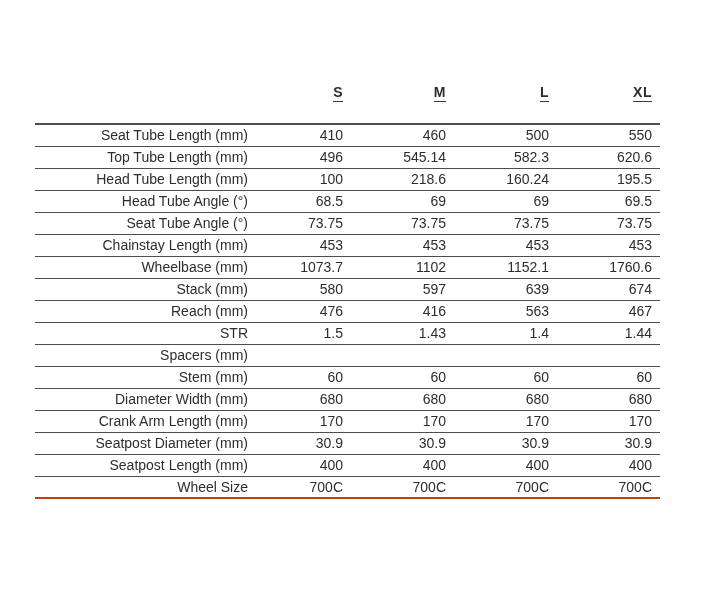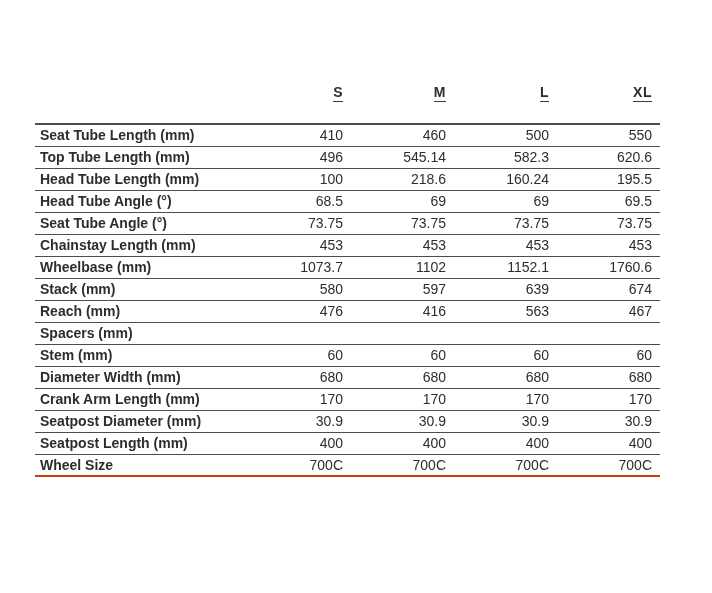--- a/index.html
+++ b/index.html
@@ -42,22 +42,22 @@
     letter-spacing: 0.5px;
   }
   tbody tr {
     height: 22px;
     border-bottom: 1px solid #4d4d4d;
   }
   tbody tr:first-child { border-top: 2px solid #4d4d4d; }
   tbody tr:last-child  { border-bottom: 2px solid #c2410c; }
 
   tbody th.lbl {
-    font-weight: 700;
-    text-align: left;
+    font-weight: 400;
+    text-align: right;
     padding: 0 0 0 5px;
     white-space: nowrap;
   }
   tbody td.val {
     text-align: right;
     padding: 0 8px 0 0;
     white-space: nowrap;
   }
 </style>
 </head>
@@ -139,20 +139,27 @@
         <td class="val">674</td>
       </tr>
       <tr>
         <th class="lbl">Reach (mm)</th>
         <td class="val">476</td>
         <td class="val">416</td>
         <td class="val">563</td>
         <td class="val">467</td>
       </tr>
       <tr>
+        <th class="lbl">STR</th>
+        <td class="val">1.5</td>
+        <td class="val">1.43</td>
+        <td class="val">1.4</td>
+        <td class="val">1.44</td>
+      </tr>
+      <tr>
         <th class="lbl">Spacers (mm)</th>
         <td class="val"></td>
         <td class="val"></td>
         <td class="val"></td>
         <td class="val"></td>
       </tr>
       <tr>
         <th class="lbl">Stem (mm)</th>
         <td class="val">60</td>
         <td class="val">60</td>

